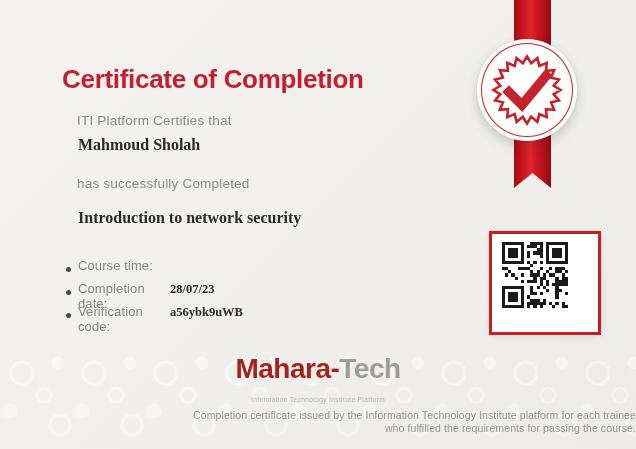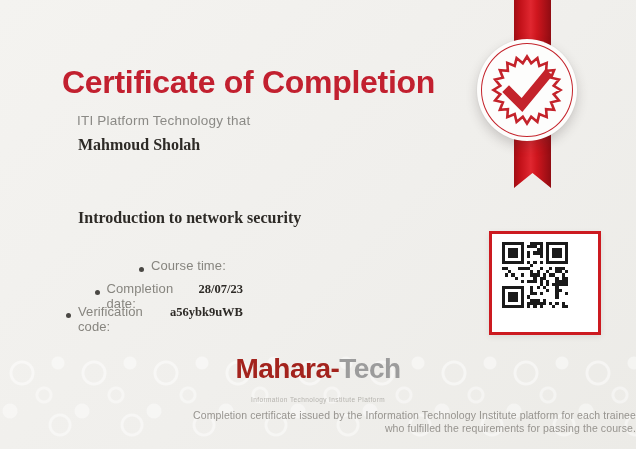--- a/index.html
+++ b/index.html
@@ -21,41 +21,41 @@
       radial-gradient(circle at 22px 24px, rgba(255,255,255,0) 9px, rgba(255,255,255,.85) 10px, rgba(255,255,255,.85) 12px, rgba(255,255,255,0) 13px),
       radial-gradient(circle at 58px 14px, rgba(255,255,255,.8) 6px, rgba(255,255,255,0) 7px),
       radial-gradient(circle at 44px 46px, rgba(255,255,255,0) 5px, rgba(255,255,255,.75) 6px, rgba(255,255,255,.75) 8px, rgba(255,255,255,0) 9px),
       radial-gradient(circle at 10px 62px, rgba(255,255,255,.7) 7px, rgba(255,255,255,0) 8px),
       radial-gradient(circle at 60px 76px, rgba(255,255,255,0) 8px, rgba(255,255,255,.8) 9px, rgba(255,255,255,.8) 11px, rgba(255,255,255,0) 12px);
     background-size:72px 100px;
     background-repeat:repeat-x;
   }
   .title{
     position:absolute;left:62px;top:64px;
-    font-size:32px;font-weight:600;letter-spacing:-.3px;
+    font-size:26px;font-weight:600;letter-spacing:-.3px;
     color:#c2202f;
   }
   .muted-line{
     position:absolute;left:77px;
     font-size:13.5px;color:#8b8a86;letter-spacing:.2px;
   }
   .certifies{top:113px;}
   .completed{top:176px;}
   .recipient{
     position:absolute;left:78px;top:136px;
     font-family:"Liberation Serif",serif;font-weight:bold;
     font-size:16px;color:#2d2a26;
   }
   .course{
     position:absolute;left:78px;top:209px;
     font-family:"Liberation Serif",serif;font-weight:bold;
     font-size:16px;color:#2d2a26;
   }
   .details{position:absolute;left:66px;top:258px;}
-  .detail-row{display:flex;align-items:baseline;height:23px;justify-content:flex-end;}
+  .detail-row{display:flex;align-items:baseline;height:23px;}
   .bullet{
     width:5px;height:5px;border-radius:50%;
     background:#4a4844;margin-right:7px;align-self:center;flex:0 0 auto;
   }
   .detail-label{
     width:92px;flex:0 0 auto;
     font-size:13px;color:#87857f;letter-spacing:.1px;
   }
   .detail-value{
     font-family:"Liberation Serif",serif;font-weight:bold;
@@ -102,24 +102,25 @@
 </style>
 </head>
 <body>
 
 <div class="certificate">
 
   <div class="ornament-band"></div>
 
   <div class="title">Certificate of Completion</div>
 
-  <div class="muted-line certifies">ITI Platform Technology that</div>
+  <div class="muted-line certifies">ITI Platform Certifies that</div>
 
   <div class="recipient">Mahmoud Sholah</div>
 
+  <div class="muted-line completed">has successfully Completed</div>
 
   <div class="course">Introduction to network security</div>
 
   <div class="details">
     <div class="detail-row">
       <span class="bullet"></span>
       <span class="detail-label">Course time:</span>
     </div>
     <div class="detail-row">
       <span class="bullet"></span>

